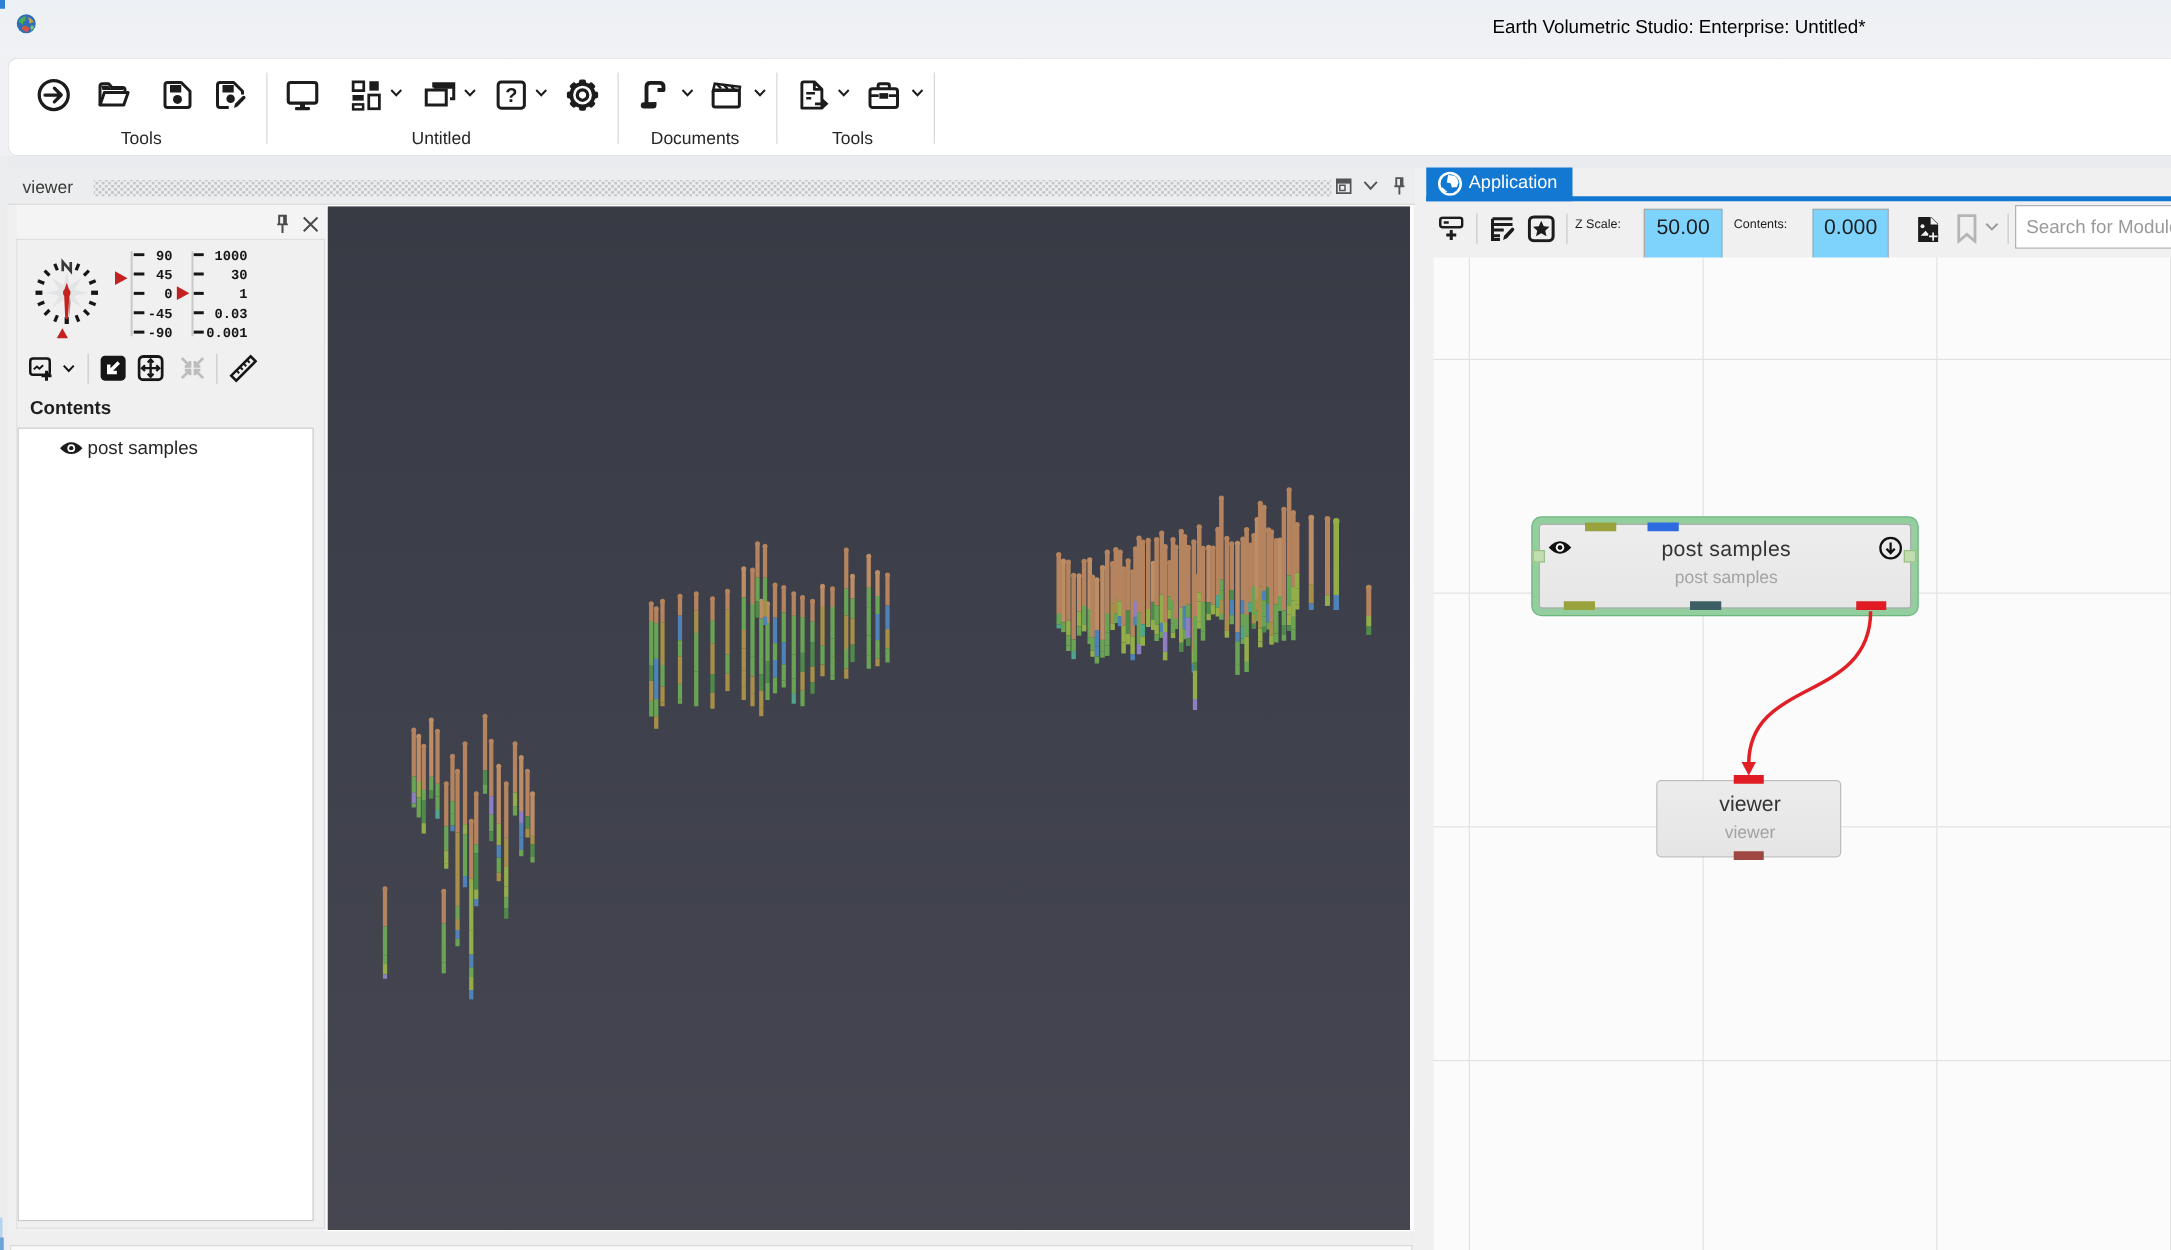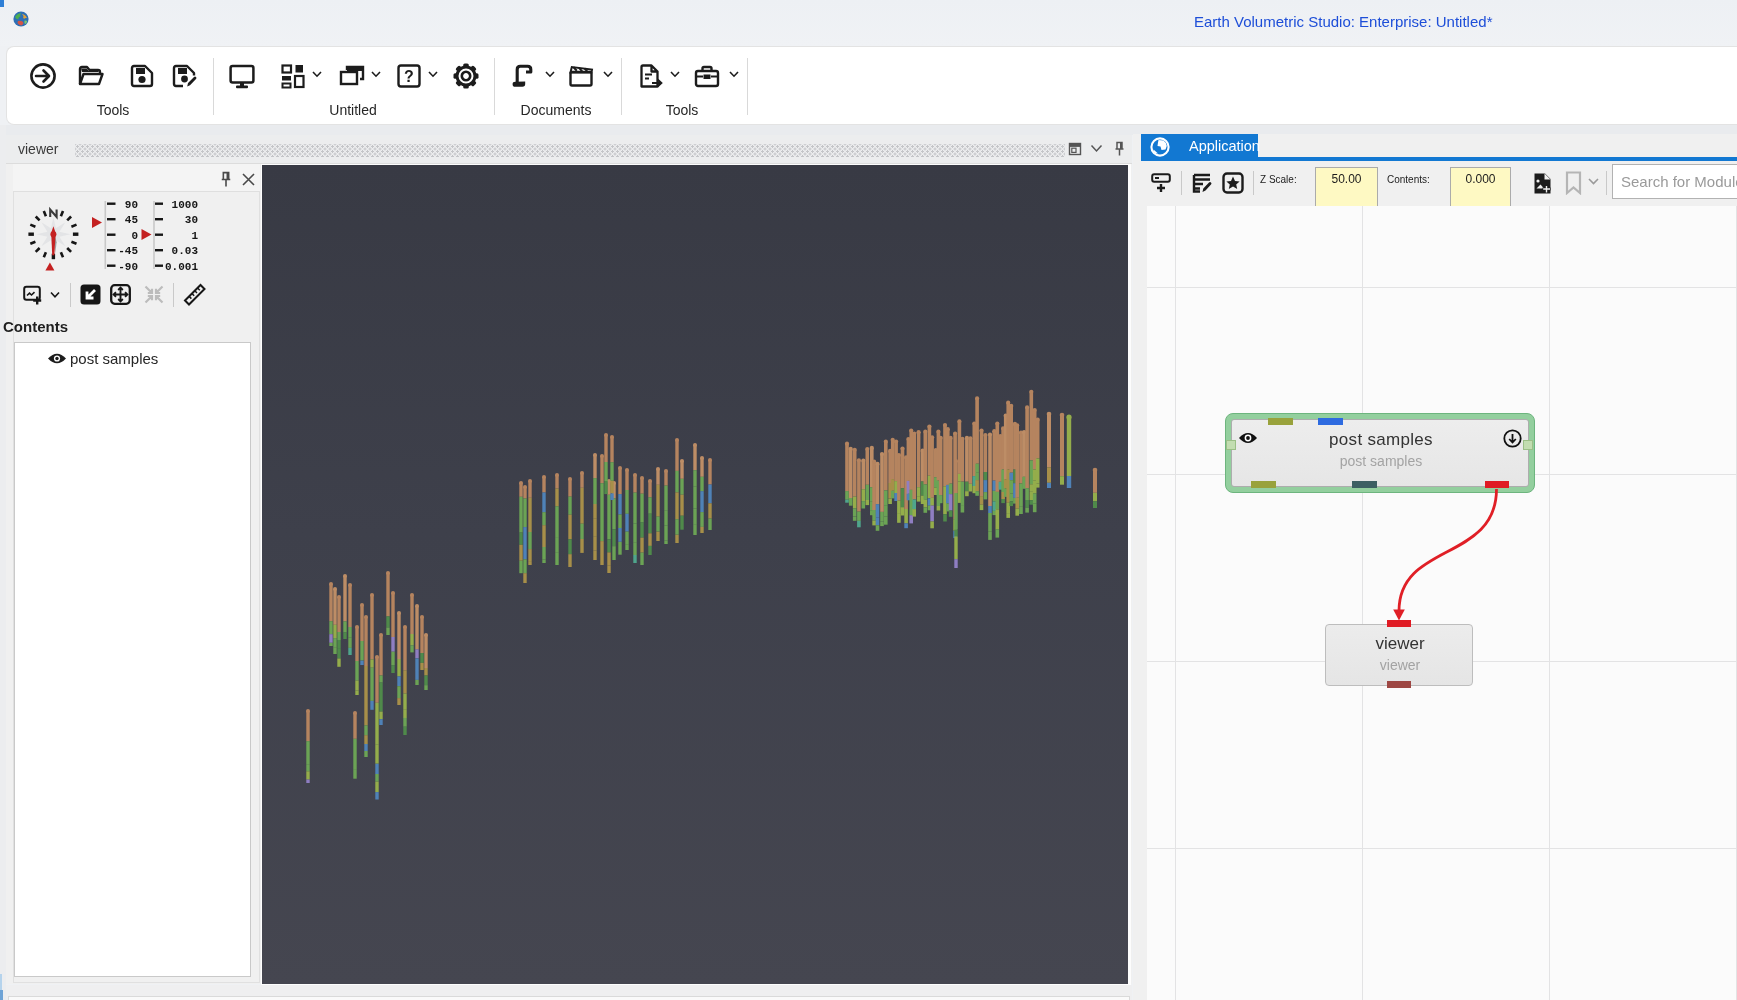--- a/index.html
+++ b/index.html
@@ -3,64 +3,64 @@
 <style>
 * { margin:0; padding:0; box-sizing:border-box; }
 html,body { width:1737px; height:1000px; overflow:hidden;
   font-family:"Liberation Sans", sans-serif; background:#eff1f4; }
 #leftstrip { left:0; top:125px; width:6px; height:875px; background:#ecedef; }
 .abs { position:absolute; }
 #page { position:relative; width:1737px; height:1000px; }
 
 
 #titlebar { left:0; top:0; width:1737px; height:46px; background:linear-gradient(180deg,#edf0f4,#f0f2f5); }
-#title-text { left:1194px; top:13px; width:400px; font-size:15px; color:#1d4ed8; }
+#title-text { left:1194px; top:13px; width:400px; font-size:15px; color:#000000; }
 #logo { left:13px; top:11px; }
 #corner-blue-tl { left:0; top:0; width:4px; height:7px; background:#2f7fd6; }
 #corner-blue-bl { left:0; top:990px; width:3px; height:10px; background:#6ea3d6; }
 
 
 #ribbon { left:6px; top:46px; width:1731px; height:79px; background:#ffffff;
   border:1px solid #e3e3e3; border-right:none; border-radius:8px 0 0 8px; }
 .rib-sep { position:absolute; top:11px; width:1px; height:57px; background:#d9d9d9; }
 .rib-label { position:absolute; top:55px; font-size:14px; color:#262626; text-align:center; }
 #below-ribbon { left:0; top:125px; width:1737px; height:10px; background:#e9ebee; }
 
 
 #dock-title { left:6px; top:135px; width:1126px; height:29px; background:#ecedee; border-bottom:1px solid #dcdcdc;}
 #dock-title .txt { position:absolute; left:12px; top:6px; font-size:14px; color:#3a3a3a; }
 #dock-dots { position:absolute; left:69px; top:9px; width:990px; height:13px;
   background-image:radial-gradient(#c4c5c8 1px, transparent 1.15px), radial-gradient(#c4c5c8 1px, transparent 1.15px);
   background-size:5px 5px,5px 5px; background-position:0 0, 2.5px 2.5px; }
 #dock-body { left:6px; top:164px; width:1126px; height:820px; background:#f0f0f0; }
 #lpanel { left:13px; top:164px; width:247px; height:819px; background:#f0f0f0; border:1px solid #e0e0e0;}
 #lpanel-head { left:13px; top:164px; width:247px; height:28px; background:#f4f4f4; border-bottom:1px solid #dfdfdf;}
-#contents-lbl { left:3px; top:318px; font-size:15px; font-weight:bold; color:#1f1f1f; }
+#contents-lbl { left:24px; top:318px; font-size:15px; font-weight:bold; color:#1f1f1f; }
 #contents-box { left:14px; top:342px; width:237px; height:635px; background:#ffffff; border:1px solid #c9c9c9; }
 #contents-row { left:70px; top:350px; font-size:15px; color:#262626; }
 #bottom-strip { left:6px; top:985px; width:1126px; height:15px; background:#efeff0; }
 #bottom-strip2 { left:8px; top:996px; width:1122px; height:4px; background:#fafafa; border:1px solid #dadada; border-bottom:none; }
 #left-edge-blue { left:0; top:974px; width:2px; height:26px; background:#b5d3ec; }
 
 
 #viewport { left:261px; top:164px; width:870px; height:823px; border:1px solid #fdfdfd; border-width:1px 3px 3px 1px;
   background:linear-gradient(180deg,#383a44 0%, #3e404b 45%, #454650 100%); }
 
 
 #compass { left:24px; top:200px; }
 
 
 #rarea { left:1133px; top:134px; width:604px; height:866px; background:#f0f0f0; }
 #apptab { left:1141px; top:134px; width:117px; height:27px; background:#1278d2; }
-#apptab .txt { position:absolute; left:48px; top:4px; font-size:14.5px; color:#ffffff; }
+#apptab .txt { position:absolute; left:34px; top:4px; font-size:14.5px; color:#ffffff; }
 #blueline { left:1141px; top:157px; width:596px; height:4px; background:#1278d2; }
 #rtoolbar { left:1133px; top:161px; width:604px; height:45px; background:#f0f0f0; }
 .rt-lbl { position:absolute; top:174px; font-size:10px; color:#1c1c1c; }
-.rt-input { position:absolute; top:167px; height:44px; background:#fef9c3; border:1px solid #ababab;
-  font-size:12px; color:#1c1c1c; padding-top:4px; text-align:center; }
+.rt-input { position:absolute; top:167px; height:44px; background:#7dd3fc; border:1px solid #ababab;
+  font-size:17px; color:#1c1c1c; padding-top:4px; text-align:center; }
 #search { left:1612px; top:164px; width:130px; height:35px; background:#fff; border:1px solid #b2b2b2; }
 #search .ph { position:absolute; left:8px; top:8px; font-size:15px; color:#9a9a9a; white-space:nowrap; }
 
 #workspace { left:1147px; top:206px; width:590px; height:794px; background:#fbfbfb; }
 .gridv { position:absolute; top:0; width:1px; height:794px; background:#e3e3e4; }
 .gridh { position:absolute; left:0; width:590px; height:1px; background:#e3e3e4; }
 
 
 #node1-sel { left:1225px; top:413px; width:310px; height:80px; background:#93cf9e; border:1px solid #6db57e; border-radius:8px; }
 #node1 { left:1231px; top:419px; width:298px; height:68px; background:linear-gradient(180deg,#ededed,#e6e6e6); border:1px solid #adadad; border-radius:3px; }

